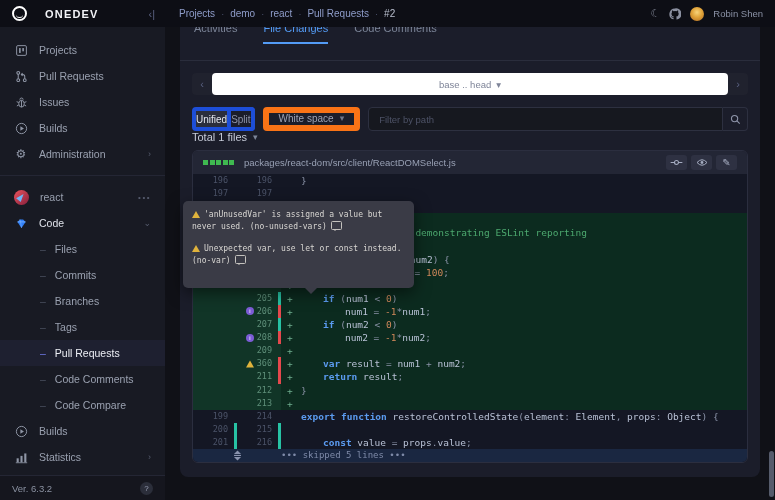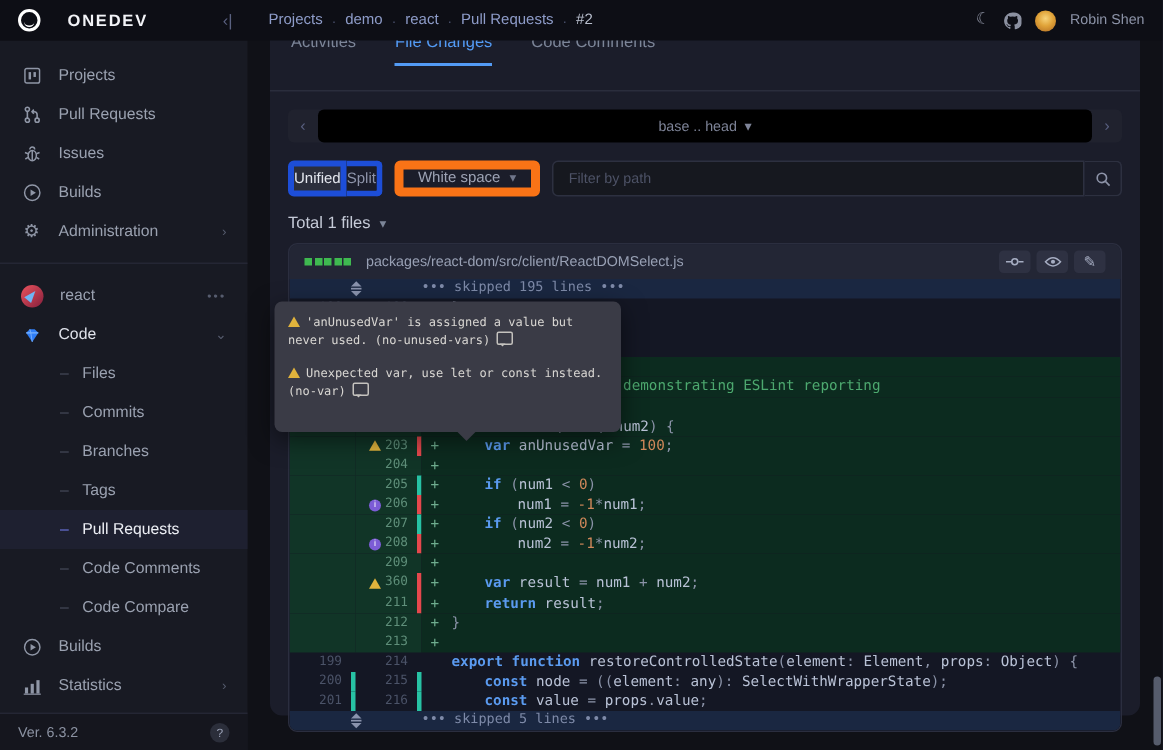--- a/index.html
+++ b/index.html
@@ -48,36 +48,36 @@
   .help-badge{margin-left:auto;width:13px;height:13px;border-radius:50%;background:#2b2e3a;
               color:#9aa0b5;font-size:8px;display:flex;align-items:center;justify-content:center;cursor:pointer}
   
   .main-card{position:absolute;left:180px;top:12px;width:580px;height:465px;background:#1b1d2a;
              border-radius:8px;z-index:1;box-sizing:border-box}
   .tabs{display:flex;gap:26px;padding:10px 14px 16px;border-bottom:1px solid #2a2d3c;font-size:11px}
   .tab{color:#7c8598;padding-bottom:8px;cursor:pointer;border-bottom:2px solid transparent}
   .tab.active{color:var(--accent,#539bf5);border-bottom-color:var(--accent,#539bf5);font-weight:normal}
   .range-bar{margin:12px 12px 0;height:22px;background:#20222e;border-radius:4px;display:flex;align-items:center}
   .range-arrow{width:20px;text-align:center;color:#596080;font-size:11px;cursor:pointer}
-  .range-pill{flex:1;height:22px;background:#000000;border-radius:4px;display:flex;align-items:center;
+  .range-pill{flex:1;height:22px;background:#ffffff;border-radius:4px;display:flex;align-items:center;
               justify-content:center;gap:5px;color:#7e8498;font-size:9.5px;cursor:pointer}
   .toolbar{margin:12px 12px 0;display:flex;height:24px;font-size:10px}
   .tbtn{padding:0 0;border:4px solid #1d4ed8;display:flex;align-items:center;color:#8d93a8;
         cursor:pointer;box-sizing:border-box}
   .tbtn.on{background:#2b2e3c;color:#e3e6ee;border-radius:4px 0 0 4px}
   .tbtn.off{border-left:none;border-radius:0 4px 4px 0}
   .ws-btn{margin-left:8px;border:6px solid #f97316;border-radius:4px;padding:0 10px;display:flex;
           gap:6px;color:#9da3b5;cursor:pointer}
   .filter-wrap{margin-left:8px;flex:1;display:flex}
   .finput{flex:1;background:#16181f;border:1px solid #2d3040;border-radius:4px 0 0 4px;color:#e0e3ea;
           padding:0 10px;font-size:9.5px;outline:none;font-family:"Liberation Sans",sans-serif}
   .finput::placeholder{color:#4d5266}
   .sbtn{width:24px;border:1px solid #2d3040;border-left:none;border-radius:0 4px 4px 0;
         display:flex;align-items:center;justify-content:center;cursor:pointer;color:#8d93a8}
-  .summary{margin:12px 12px 7px;font-size:11px;color:#c6cbd8;display:flex;align-items:center;gap:6px;cursor:pointer}
+  .summary{margin:0 12px 7px;font-size:11px;color:#c6cbd8;display:flex;align-items:center;gap:6px;cursor:pointer}
   .summary .chev2{color:#7c8598;font-size:9px}
   
   .file-card{margin:0 12px;border:1px solid #2b2e3f;border-radius:6px;overflow:hidden}
   .fhead{height:23px;background:#232635;display:flex;align-items:center;padding:0 10px;gap:10px}
   .diffstat{display:flex;gap:1.5px}
   .dsq{width:5px;height:5px;background:var(--diffstat,#3fb950)}
   .fpath{font-size:9.5px;color:#98a0b4}
   .fbtns{margin-left:auto;display:flex;gap:4px}
   .fbtn{width:21px;height:15px;background:#2e3142;border-radius:3px;display:flex;align-items:center;
         justify-content:center;color:#a6adc2;font-size:9px;cursor:pointer}
@@ -199,32 +199,20 @@
                 <circle cx="6" cy="4.5" r="1.4" fill="#a6adc2"></circle>
               </svg>
             </span>
         </div>
         <div class="fbtn">
           <span style="font-size:10px">✎</span>
         </div>
       </div>
     </div>
     <div class="dbody" id="diff">
-        <div class="drow skip">
-          <span class="gutwide">
-            <span>
-              <svg width="9" height="11" viewBox="0 0 9 11" fill="#8a93ad">
-                <polygon points="1,4 4.5,0.5 8,4"></polygon>
-                <rect x="1" y="4.9" width="7" height="1.1"></rect>
-                <polygon points="1,7 8,7 4.5,10.5"></polygon>
-              </svg>
-            </span>
-          </span>
-          <span class="skiptxt">••• skipped 195 lines •••</span>
-        </div>
         <div class="drow ctx">
           <span class="gut old"><span class="gnum">196</span></span>
           <span class="gut new"><span class="gnum">196</span></span>
           <span class="codecell"><span class="plus"></span><span style="padding-left: 0px;"><span class="pun">}</span></span></span>
         </div>
         <div class="drow ctx">
           <span class="gut old"><span class="gnum">197</span></span>
           <span class="gut new"><span class="gnum">197</span></span>
           <span class="codecell"><span class="plus"></span><span style="padding-left: 0px;"></span></span>
         </div>
@@ -309,21 +297,20 @@
           <span class="codecell"><span class="plus">+</span><span style="padding-left: 0px;"></span></span>
         </div>
         <div class="drow ctx">
           <span class="gut old"><span class="gnum">199</span></span>
           <span class="gut new"><span class="gnum">214</span></span>
           <span class="codecell"><span class="plus"></span><span style="padding-left: 0px;"><span class="kw">export function </span><span class="id">restoreControlledState</span><span class="pun">(</span><span class="id">element</span><span class="pun">: </span><span class="id">Element</span><span class="pun">, </span><span class="id">props</span><span class="pun">: </span><span class="id">Object</span><span class="pun">) {</span></span></span>
         </div>
         <div class="drow ctx">
           <span class="gut old"><span class="gnum">200</span><span class="bar teal"></span></span>
           <span class="gut new"><span class="gnum">215</span><span class="bar teal"></span></span>
-          <span class="codecell"><span class="plus"></span><span style="padding-left: 22px;"><span class="kw">const </span><span class="id">node </span><span class="pun">= ((</span><span class="id">element</span><span class="pun">: </span><span class="id">any</span><span class="pun">): </span><span class="id">SelectWithWrapperState</span><span class="pun">);</span></span></span>
         </div>
         <div class="drow ctx">
           <span class="gut old"><span class="gnum">201</span><span class="bar teal"></span></span>
           <span class="gut new"><span class="gnum">216</span><span class="bar teal"></span></span>
           <span class="codecell"><span class="plus"></span><span style="padding-left: 22px;"><span class="kw">const </span><span class="id">value </span><span class="pun">= </span><span class="id">props</span><span class="pun">.</span><span class="id">value</span><span class="pun">;</span></span></span>
         </div>
         <div class="drow skip">
           <span class="gutwide">
             <span>
               <svg width="9" height="11" viewBox="0 0 9 11" fill="#8a93ad">

